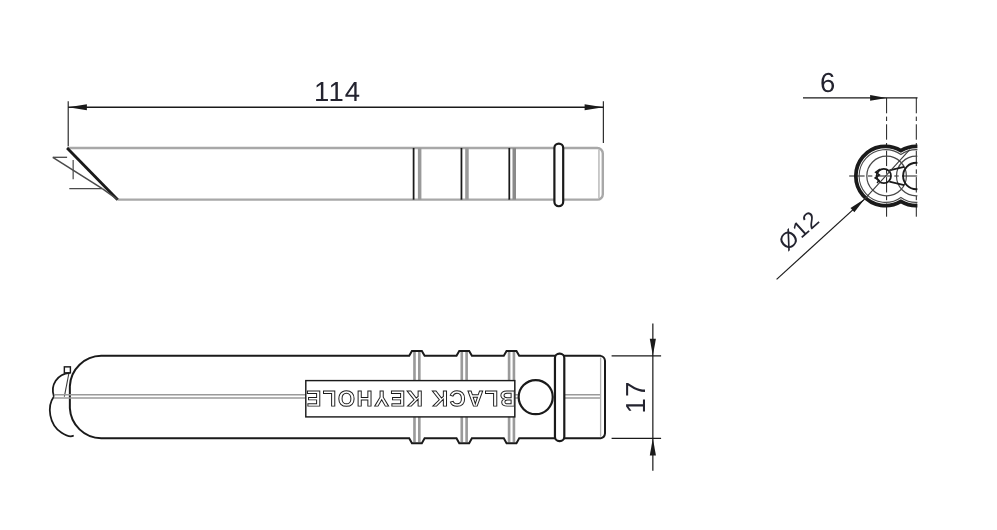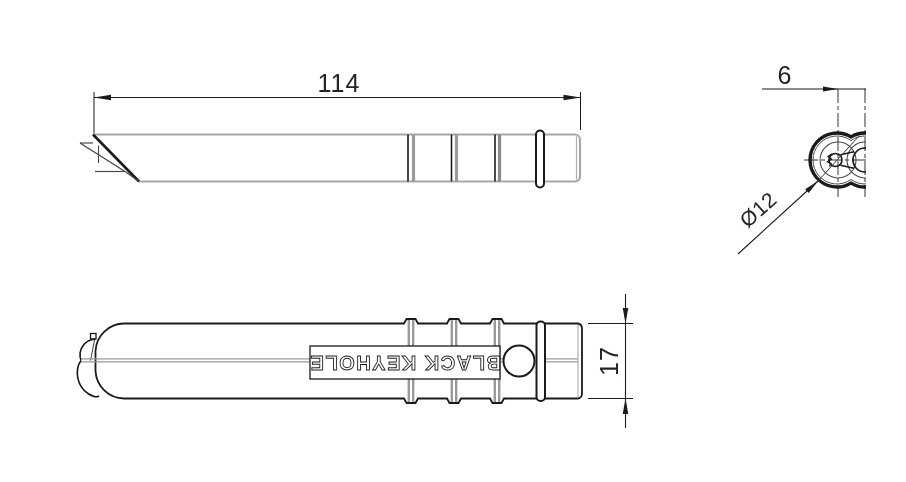--- a/index.html
+++ b/index.html
@@ -2,21 +2,20 @@
 <html><head>
 <meta charset="utf-8">
 <style>
   html,body{margin:0;padding:0;background:#ffffff;}
   .stage{
     position:relative;
     width:834px;height:482px;
     background:#ffffff;
     font-family:"Liberation Sans", sans-serif;
     overflow:hidden;
-    padding-left:32px;
   }
   svg{display:block;}
   text{
     font-family:"Liberation Sans", sans-serif;
     fill:#23232f;
   }
   .dim-text{font-size:25px;letter-spacing:1px;}
   .dim-text-small{font-size:21px;letter-spacing:0.5px;}
   .label-text{
     font-size:20px;

